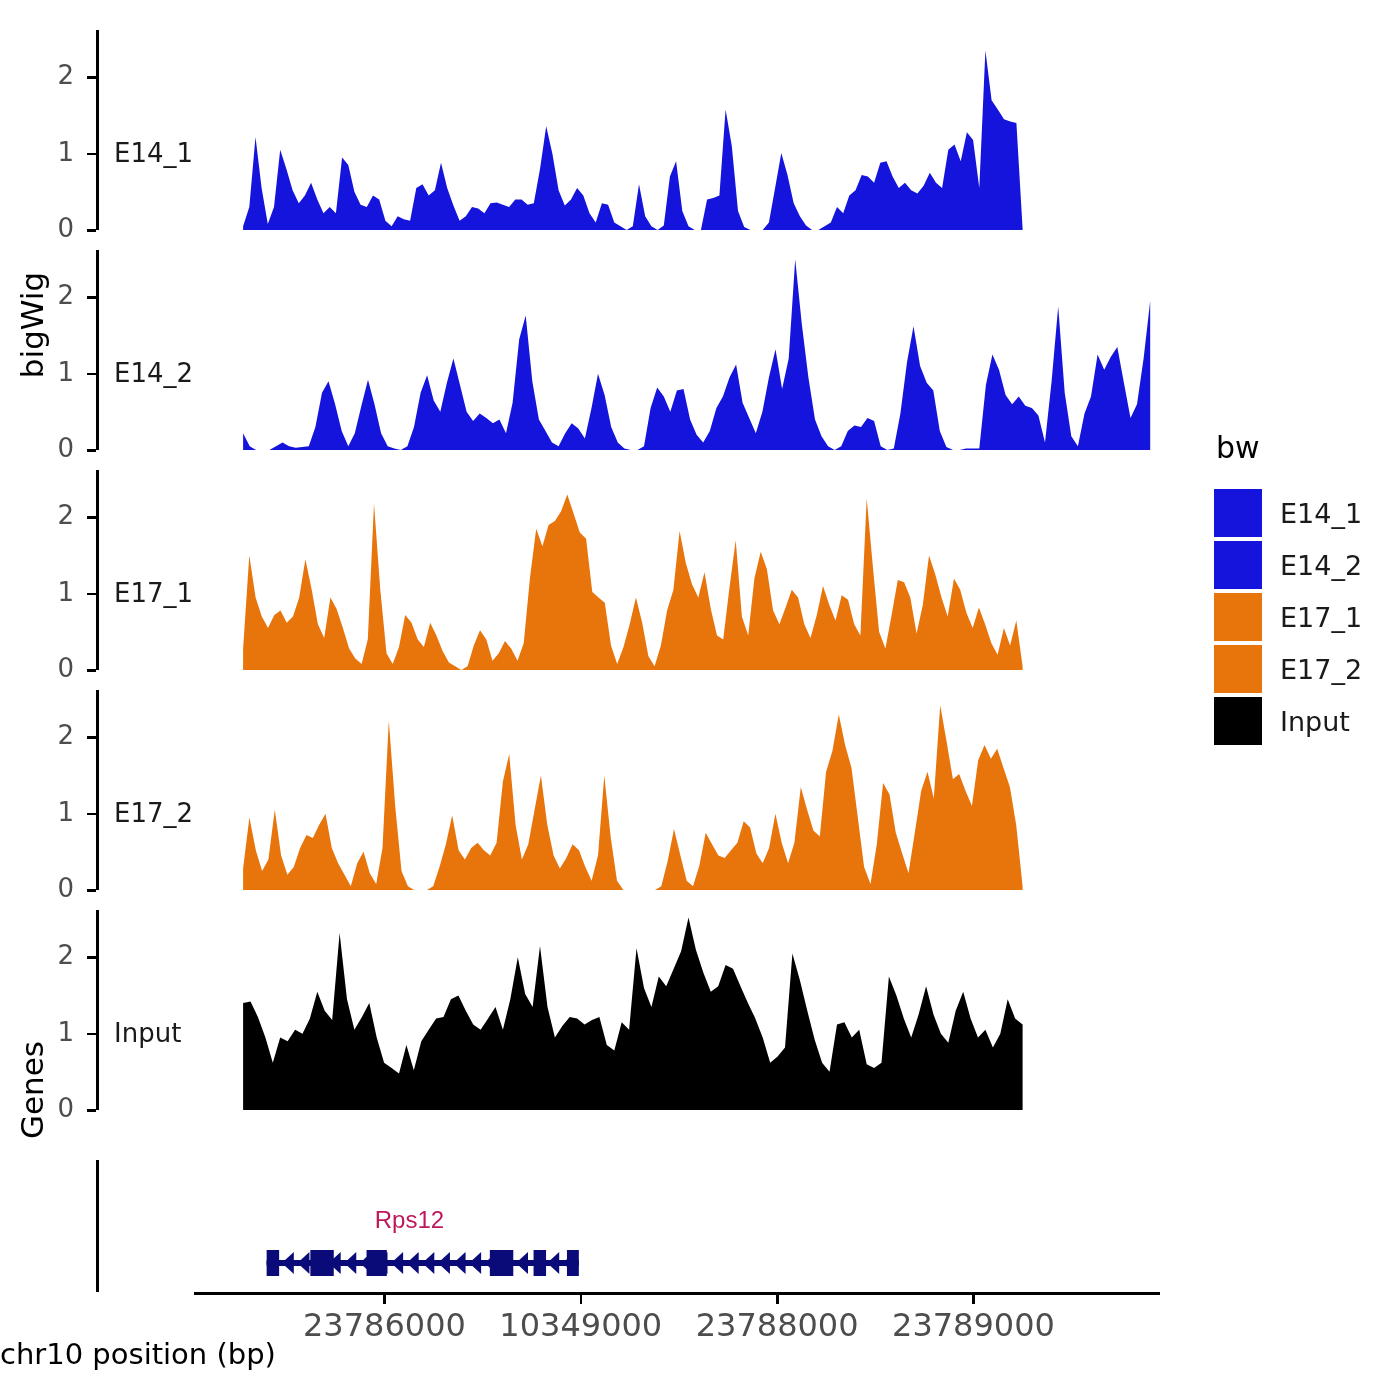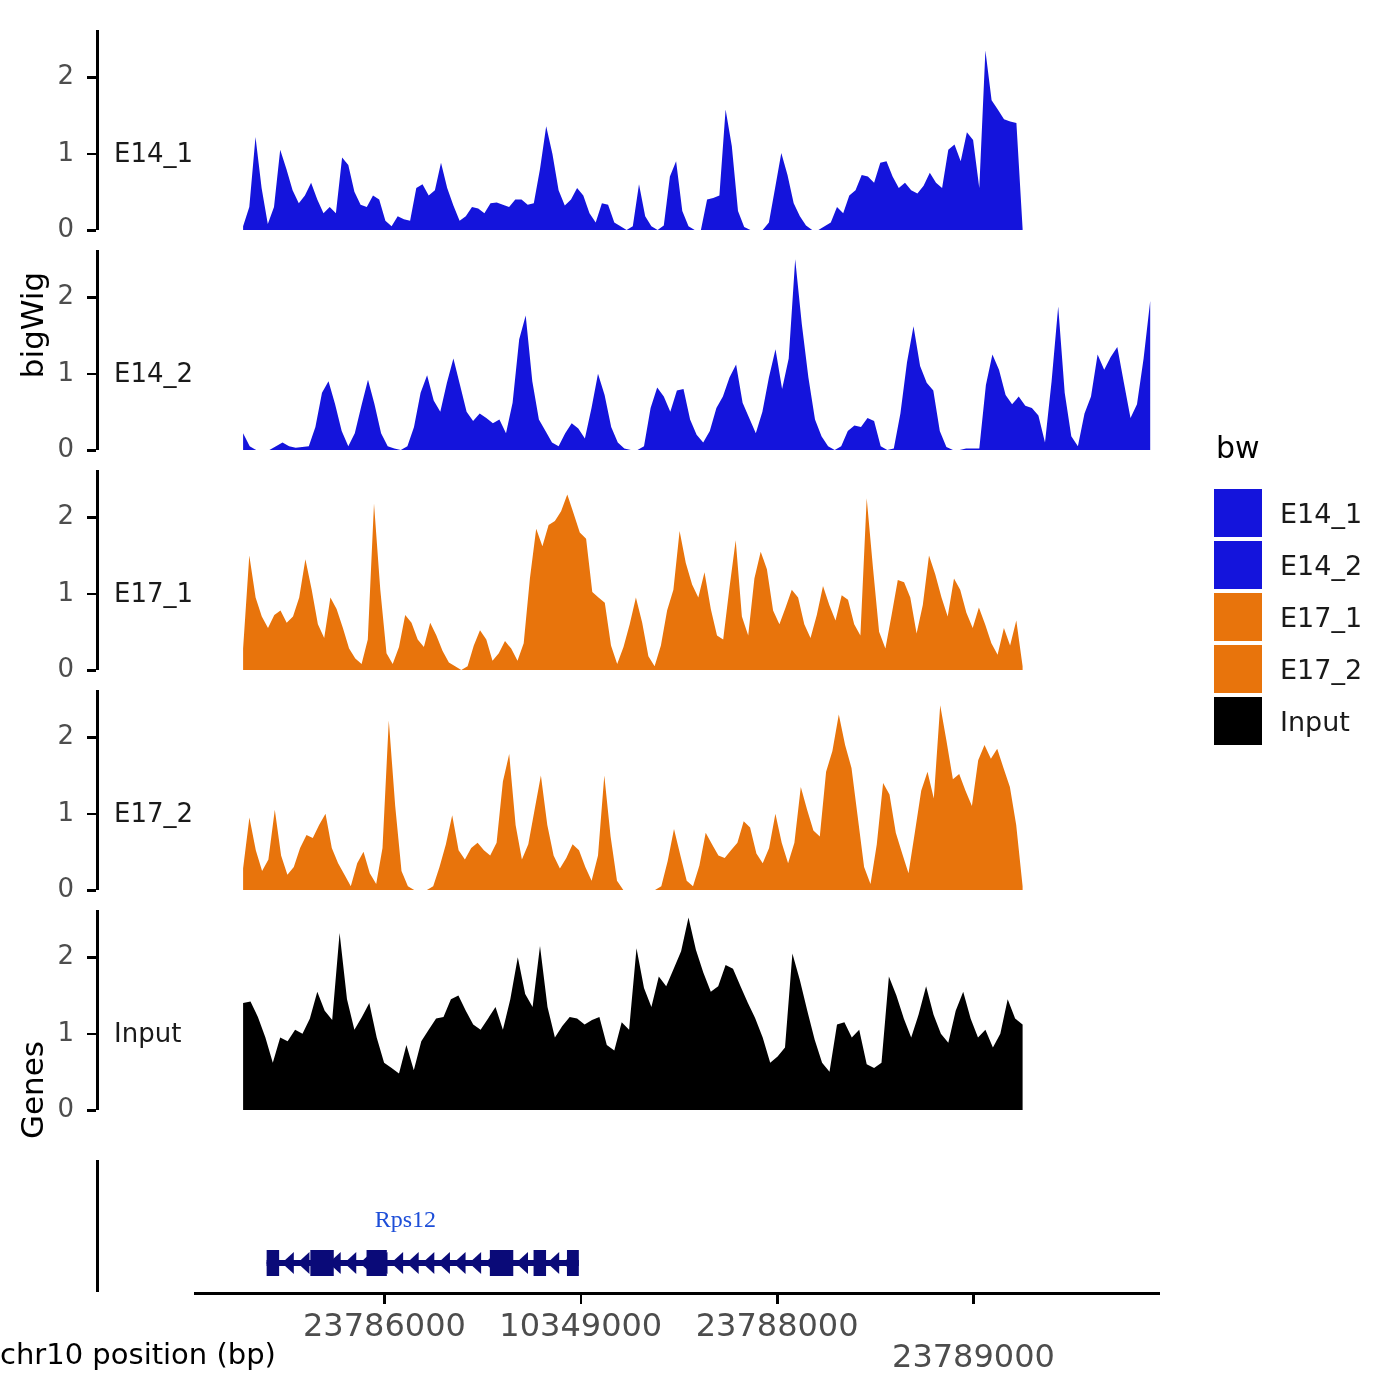--- a/index.html
+++ b/index.html
@@ -37,22 +37,22 @@
     font-size:26px; color:#4d4d4d; font-family:"DejaVu Sans","Liberation Sans",sans-serif;
   }
   .panel-label{
     position:absolute; font-size:26px; color:#1a1a1a; white-space:nowrap;
   }
   .track-area{position:absolute; left:0; top:0; overflow:hidden;}
   .track-area svg{display:block;}
 
   
   .gene-label{
-    position:absolute; font-size:24px; color:#1d4ed8; white-space:nowrap;
-    font-family:Liberation Serif, serif;
+    position:absolute; font-size:24px; color:#be185d; white-space:nowrap;
+    font-family:Liberation Sans, sans-serif;
   }
 
   
   .xaxis-line{position:absolute; height:3px; background:#000;}
   .xtick{position:absolute; width:2.5px; height:10px; background:#000;}
   .xticklab{
     position:absolute; font-size:32px; color:#4d4d4d; text-align:center;
     white-space:nowrap;
   }
 
@@ -186,21 +186,21 @@
 
   <div class="xaxis-line" style="left:194px; top:1292px; width:966px;"></div>
   <div id="xticks">
       <div class="xtick" style="left: 383.451px; top: 1294px;"></div>
       <div class="xticklab" style="left: 294.451px; top: 1306px; width: 180px;">23786000</div>
       <div class="xtick" style="left: 579.793px; top: 1294px;"></div>
       <div class="xticklab" style="left: 490.793px; top: 1306px; width: 180px;">10349000</div>
       <div class="xtick" style="left: 776.134px; top: 1294px;"></div>
       <div class="xticklab" style="left: 687.134px; top: 1306px; width: 180px;">23788000</div>
       <div class="xtick" style="left: 972.476px; top: 1294px;"></div>
-      <div class="xticklab" style="left: 883.476px; top: 1306px; width: 180px; margin-top: 31px;">23789000</div>
+      <div class="xticklab" style="left: 883.476px; top: 1306px; width: 180px;">23789000</div>
     </div>
 
   <div class="legend">
     <div class="legend-title">bw</div>
     <div id="legend-items">
         <div class="legend-row">
           <div class="legend-key" style="background: rgb(20, 20, 220);"></div>
           <div class="legend-lab">E14_1</div>
         </div>
         <div class="legend-row">

